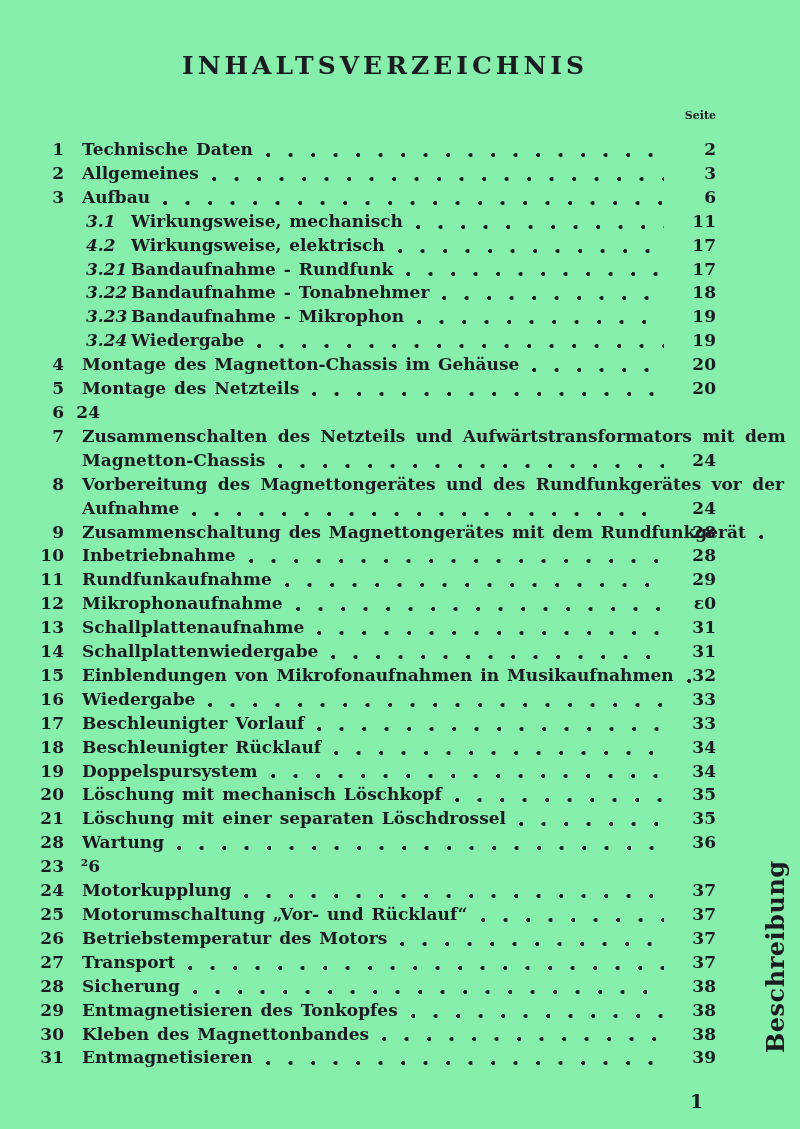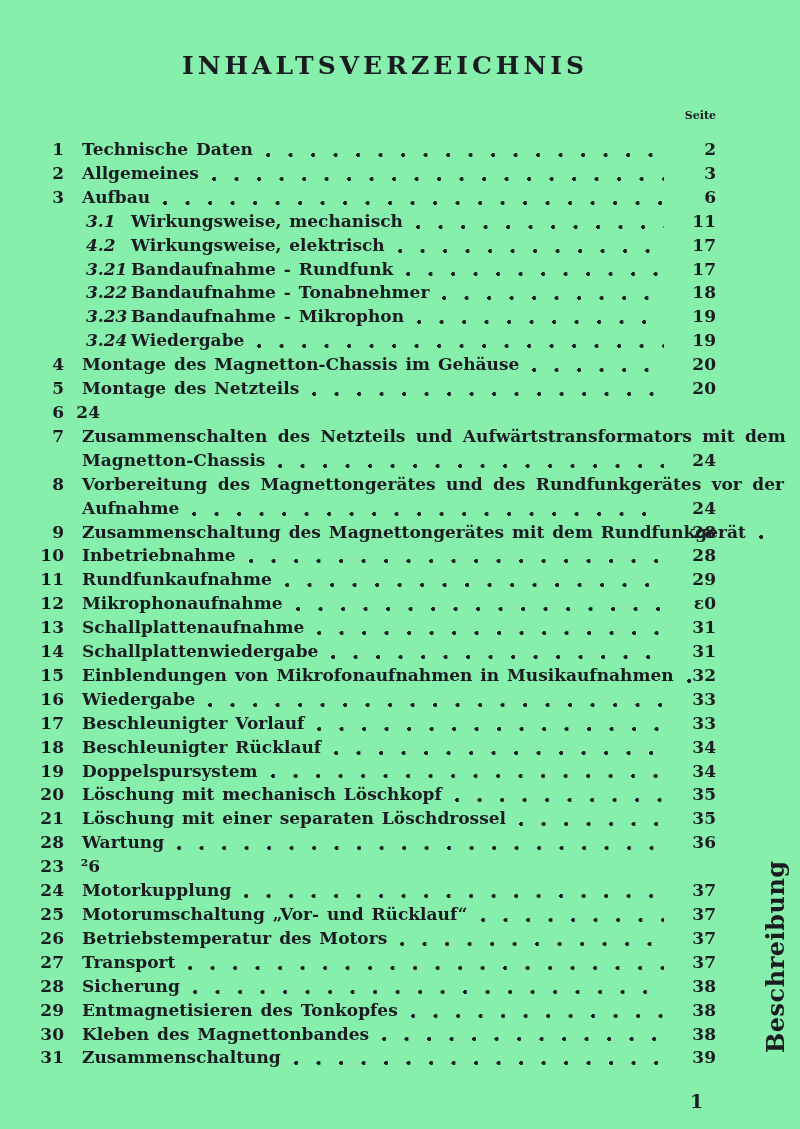--- a/index.html
+++ b/index.html
@@ -387,21 +387,21 @@
     <div class="num">30</div>
     <div class="entry">
       <span class="txt">Kleben des Magnettonbandes</span>
       <span class="leader"></span>
     </div>
     <div class="pg">38</div>
   </div>
         <div class="row">
     <div class="num">31</div>
     <div class="entry">
-      <span class="txt">Zusammenschaltung</span>
+      <span class="txt">Entmagnetisieren</span>
       <span class="leader"></span>
     </div>
     <div class="pg">39</div>
   </div>
       </div>
   </div>
   <div class="side-tab">Beschreibung</div>
   <div class="folio">1</div>
 </div>
 

